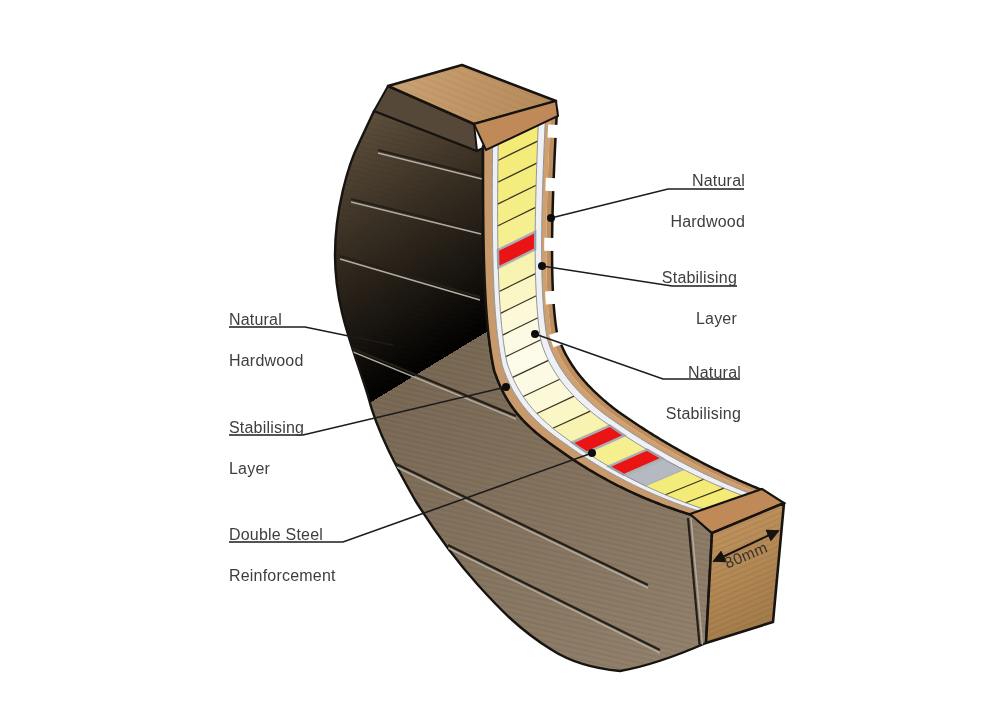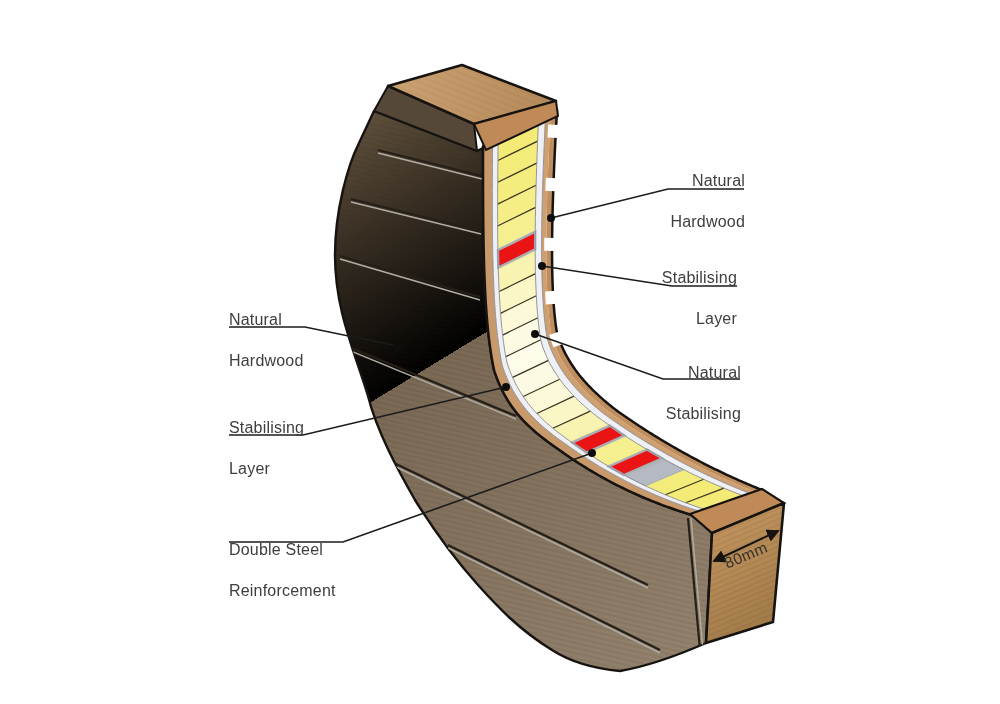--- a/index.html
+++ b/index.html
@@ -196,18 +196,18 @@
   <span>Stabilising</span>
 </div>
 <div class="anno" style="left:229px;top:288px;width:150px">
   <span>Natural</span>
   <span>Hardwood</span>
 </div>
 <div class="anno" style="left:229px;top:396px;width:150px">
   <span>Stabilising</span>
   <span>Layer</span>
 </div>
-<div class="anno" style="left:229px;top:518px;width:160px">
+<div class="anno" style="left:229px;top:503px;width:160px">
   <span>Double Steel</span>
   <span>Reinforcement</span>
 </div>
 
 </div>
 
 </body></html>

